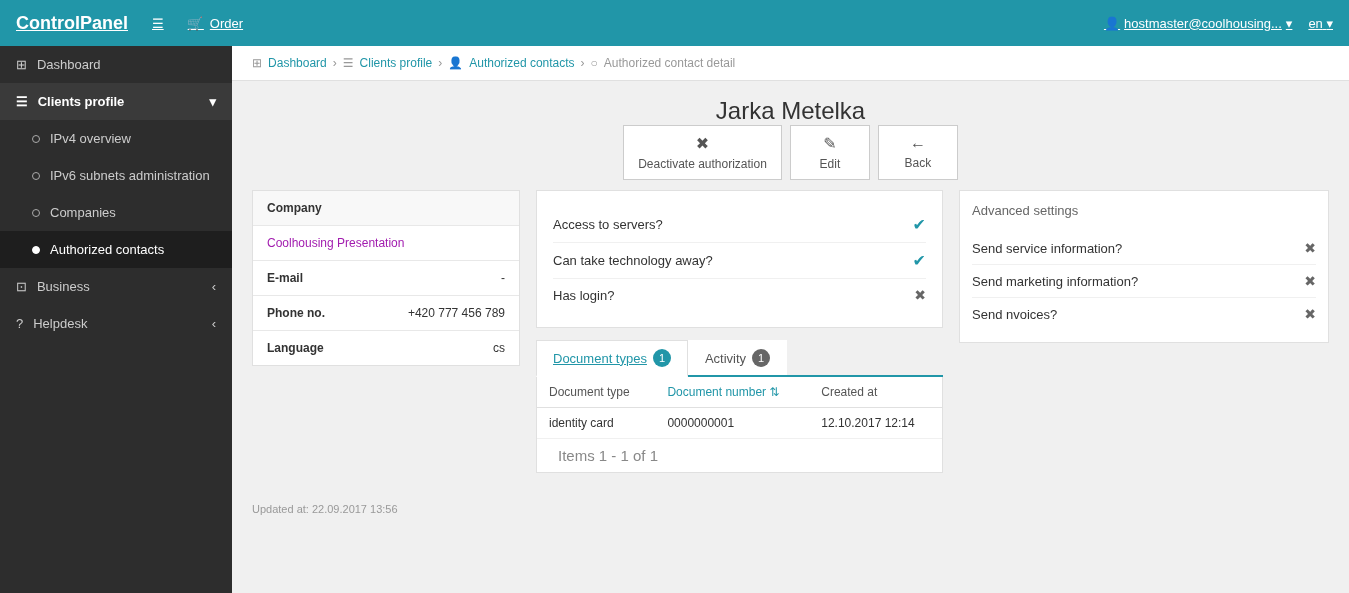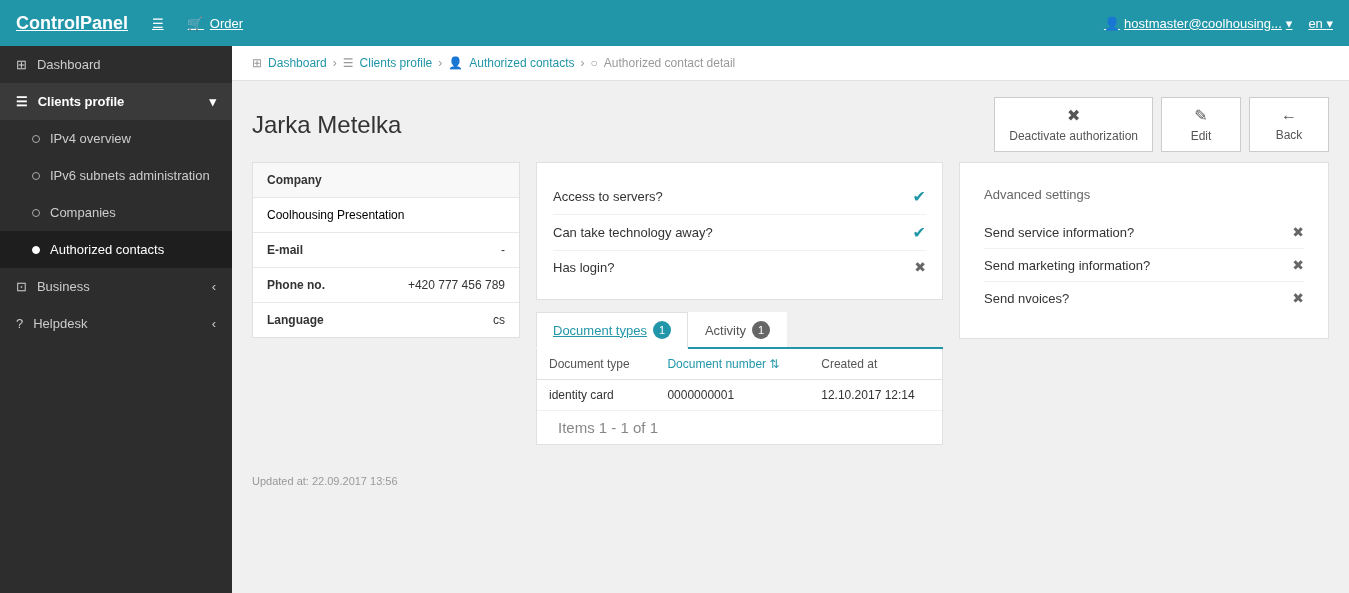--- a/index.html
+++ b/index.html
@@ -79,20 +79,21 @@
     }
     .breadcrumb a { color: #2196a8; text-decoration: none; }
     .breadcrumb span { color: #999; }
 
     
     .page-header {
       padding: 16px 20px 10px;
       display: flex;
       align-items: center;
       justify-content: space-between;
+      flex-direction: column;
     }
     .page-title { font-size: 24px; font-weight: normal; color: #333; }
     .page-actions { display: flex; gap: 8px; }
     .action-btn {
       background: #fff;
       border: 1px solid #ccc;
       padding: 8px 14px;
       cursor: pointer;
       font-size: 12px;
       color: #555;
@@ -118,21 +119,21 @@
     .info-card-row {
       padding: 10px 14px;
       border-bottom: 1px solid #e8e8e8;
       display: flex;
       justify-content: space-between;
       align-items: flex-start;
     }
     .info-card-row:last-child { border-bottom: none; }
     .info-card-label { font-weight: bold; font-size: 12px; color: #333; }
     .info-card-value { font-size: 12px; color: #333; text-align: right; }
-    .info-card-value.link { color: #000000; }
+    .info-card-value.link { color: #a21caf; }
     .info-card-header { background: #f8f8f8; }
 
     
     .middle-col { flex: 1; display: flex; flex-direction: column; gap: 12px; }
 
     
     .auth-card {
       background: #fff;
       border: 1px solid #e0e0e0;
       padding: 16px;
@@ -200,21 +201,21 @@
     .doc-table td { padding: 8px 12px; color: #333; font-size: 12px; }
     .doc-table tbody tr { border-bottom: 1px solid #f0f0f0; margin-left: 12px; }
     .table-footer { padding: 8px 21px; font-size: 15px; color: #888; }
 
     
     .right-col {
       width: 370px;
       flex-shrink: 0;
       background: #fff;
       border: 1px solid #e0e0e0;
-      padding: 24px;
+      padding: 12px;
     }
     .adv-title { font-size: 13px; color: #666; margin-bottom: 14px; }
     .adv-row {
       display: flex;
       align-items: center;
       justify-content: space-between;
       padding: 8px 0;
       border-bottom: 1px solid #f0f0f0;
       font-size: 13px;
     }

